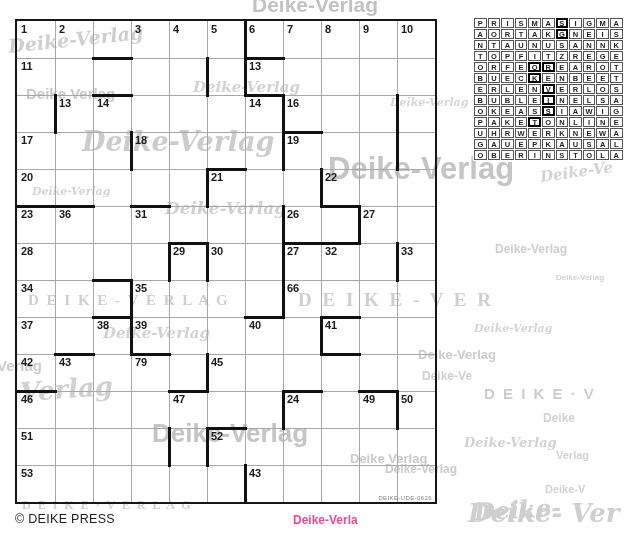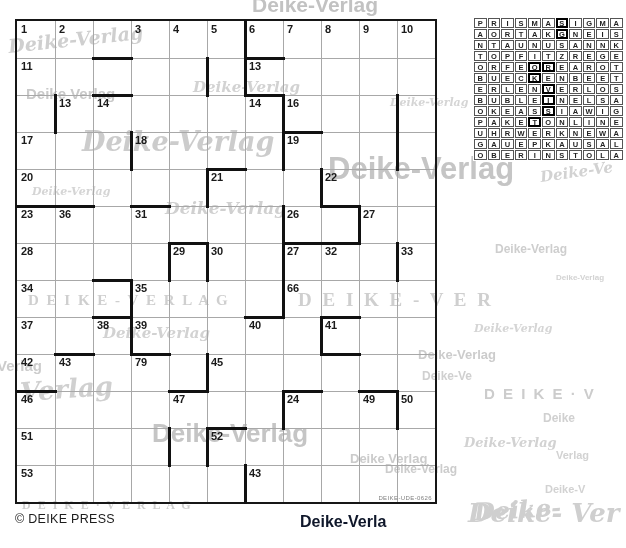--- a/index.html
+++ b/index.html
@@ -44,21 +44,21 @@
     <span class="wm caps" style="left: 28px; top: 293px; font-size: 15px; color: rgb(207, 207, 207); letter-spacing: 2px;">D E I K E - V E R L A G</span>
     <span class="wm caps" style="left: 298px; top: 290px; font-size: 19px; color: rgb(207, 207, 207); letter-spacing: 3px;">D E I K E - V E R</span>
     <span class="wm script" style="left: 103px; top: 326px; font-size: 15px; color: rgb(210, 210, 210);">Deike-Verlag</span>
     <span class="wm bold" style="left: 418px; top: 348px; font-size: 13px; color: rgb(204, 204, 204);">Deike-Verlag</span>
     <span class="wm bold" style="left: -8px; top: 358px; font-size: 15px; color: rgb(204, 204, 204);">-Verlag</span>
     <span class="wm script" style="left: 20px; top: 376px; font-size: 26px; color: rgb(208, 208, 208); transform: rotate(-4deg);">Verlag</span>
     <span class="wm bold" style="left: 422px; top: 370px; font-size: 12px; color: rgb(208, 208, 208);">Deike-Ve</span>
     <span class="wm bold" style="left: 152px; top: 420px; font-size: 26px; color: rgb(197, 197, 197);">Deike-Verlag</span>
     <span class="wm bold" style="left: 350px; top: 452px; font-size: 13px; color: rgb(203, 203, 203);">Deike Verlag</span>
     <span class="wm caps" style="left: 22px; top: 499px; font-size: 12px; color: rgb(207, 207, 207); letter-spacing: 2px;">D E I K E · V E R L A G</span>
-    <span class="wm bold" style="left: 300px; top: 514px; font-size: 16px; color: #0f172a;">Deike-Verla</span>
+    <span class="wm bold" style="left: 293px; top: 514px; font-size: 12px; color: #ec4899;">Deike-Verla</span>
     <span class="wm script" style="left: 474px; top: 498px; font-size: 24px; color: rgb(207, 207, 207); transform: rotate(-3deg);">Deike-</span>
     <span class="wm script" style="left: 540px; top: 165px; font-size: 15px; color: rgb(210, 210, 210); transform: rotate(-8deg);">Deike-Ve</span>
     <span class="wm bold" style="left: 495px; top: 243px; font-size: 12px; color: rgb(206, 206, 206);">Deike-Verlag</span>
     <span class="wm bold" style="left: 556px; top: 274px; font-size: 8px; color: rgb(210, 210, 210);">Deike-Verlag</span>
     <span class="wm script" style="left: 474px; top: 323px; font-size: 11px; color: rgb(213, 213, 213);">Deike-Verlag</span>
     <span class="wm bold" style="left: 484px; top: 386px; font-size: 15px; color: rgb(204, 204, 204); letter-spacing: 2px;">D E I K E · V</span>
     <span class="wm bold" style="left: 543px; top: 412px; font-size: 12px; color: rgb(208, 208, 208);">Deike</span>
     <span class="wm script" style="left: 464px; top: 436px; font-size: 13px; color: rgb(210, 210, 210);">Deike-Verlag</span>
     <span class="wm bold" style="left: 385px; top: 463px; font-size: 12px; color: rgb(204, 204, 204);">Deike-Verlag</span>
     <span class="wm bold" style="left: 556px; top: 450px; font-size: 11px; color: rgb(210, 210, 210);">Verlag</span>

